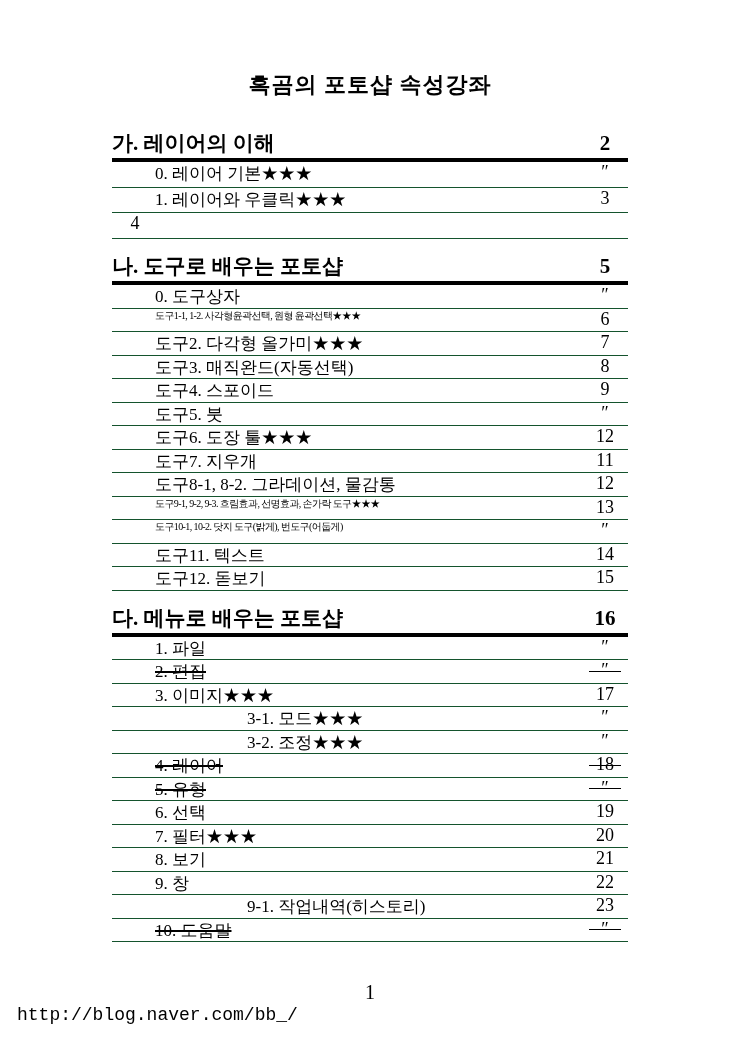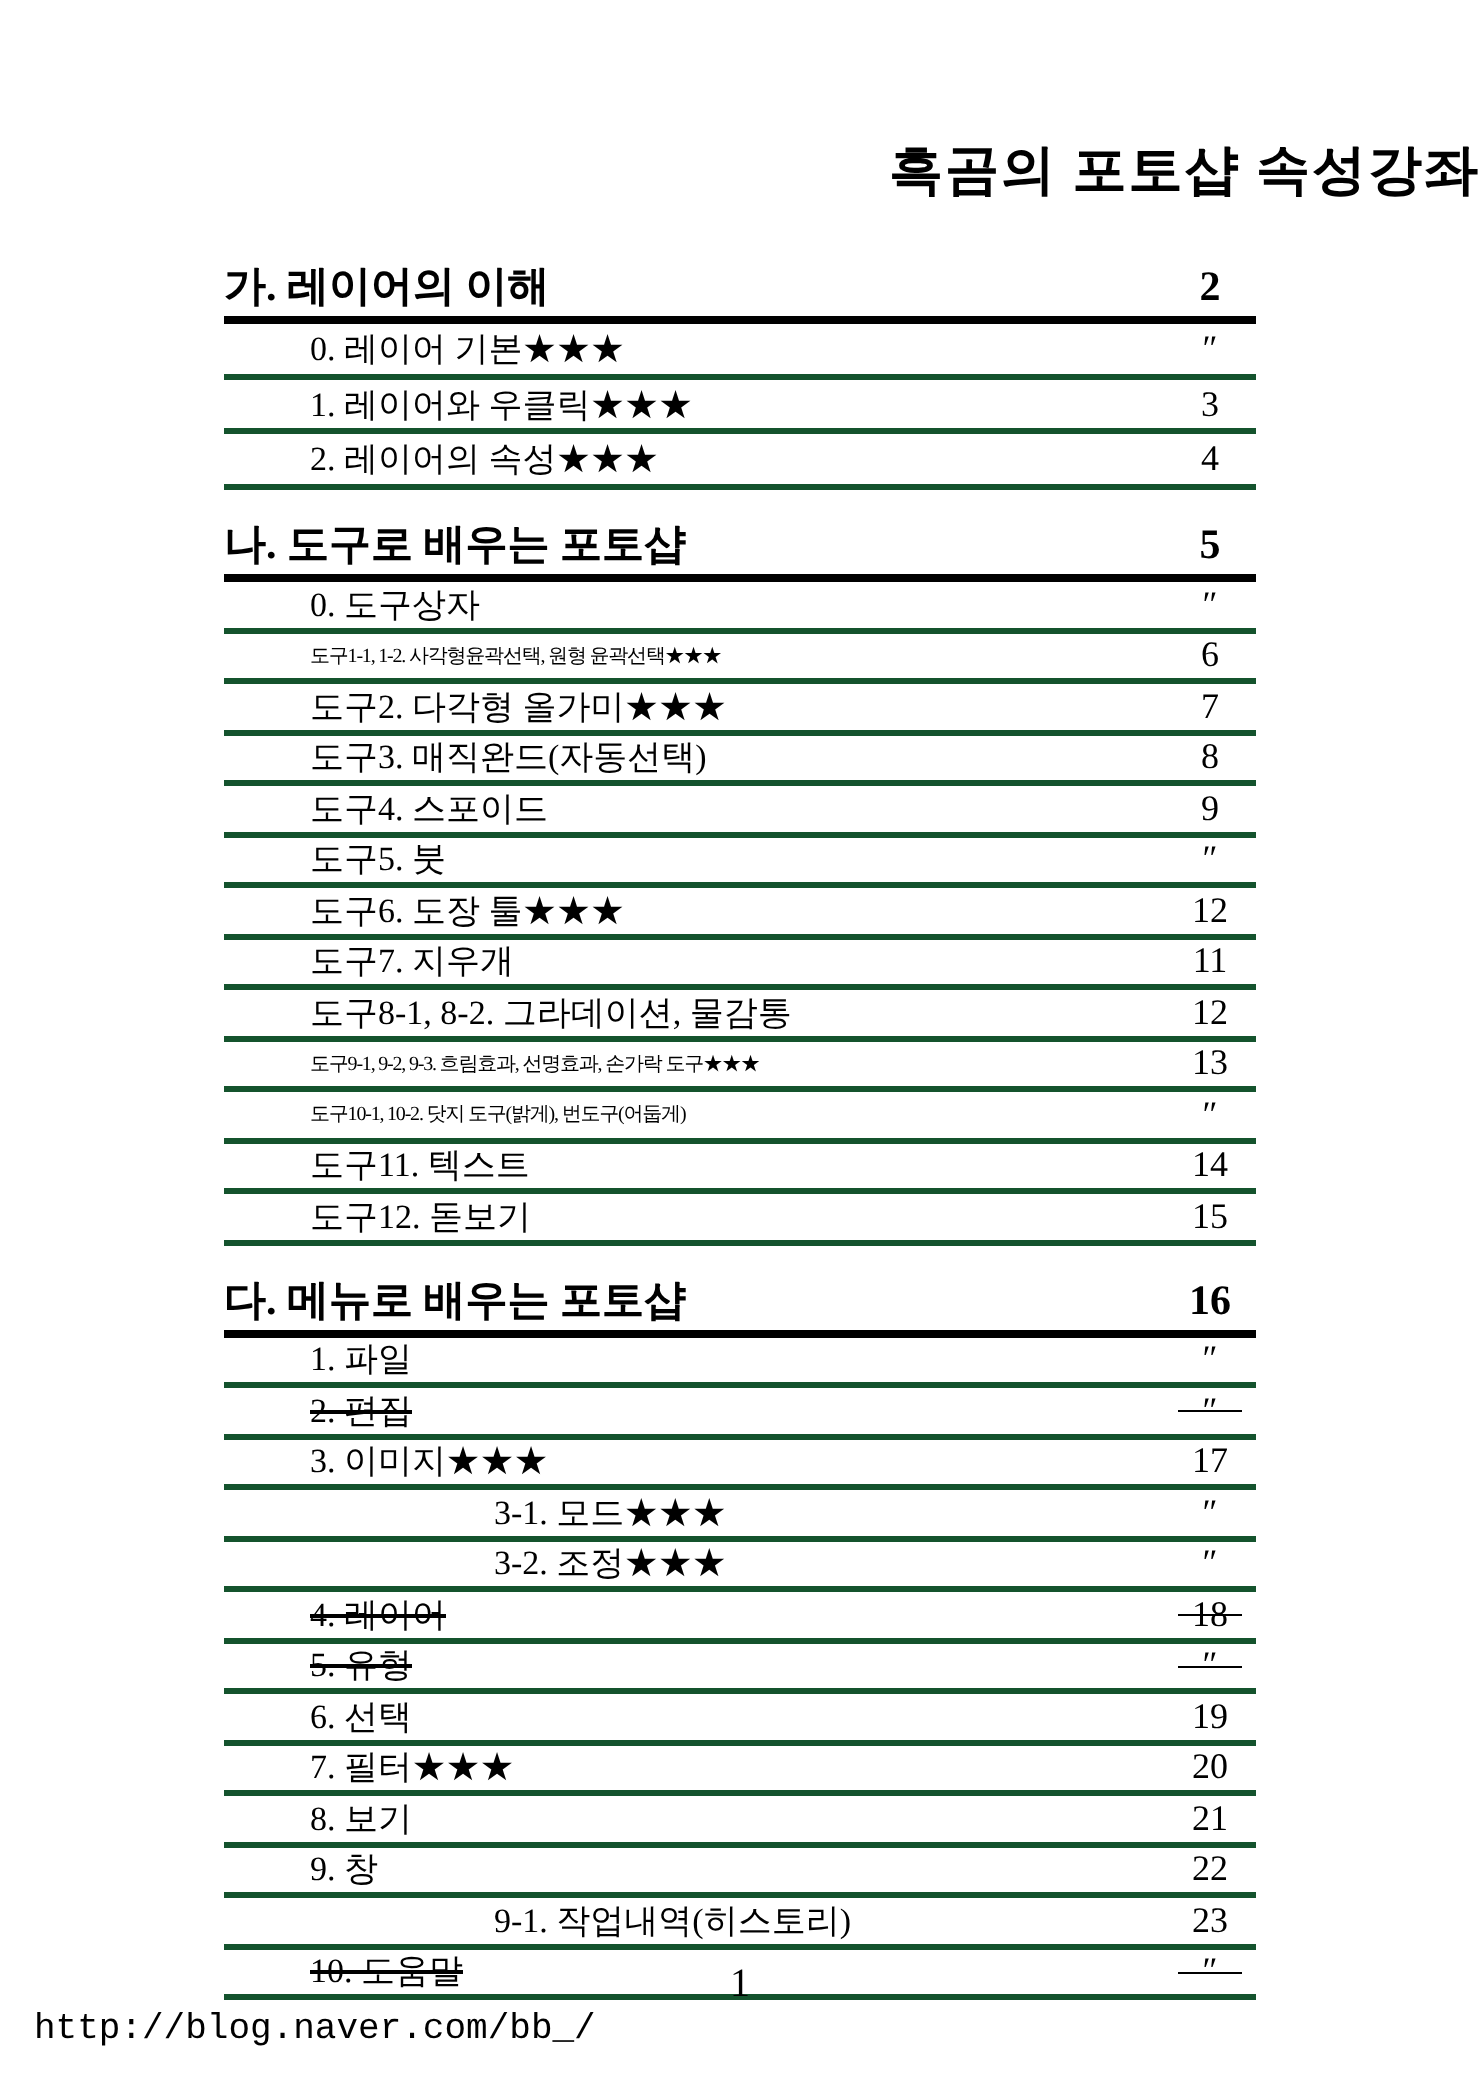--- a/index.html
+++ b/index.html
@@ -8,22 +8,22 @@
     width: 740px;
     height: 1046px;
     background: #ffffff;
     color: #000;
     font-family: "Liberation Serif", "DejaVu Serif", serif;
     overflow: hidden;
   }
   .doc-title {
     margin: 0;
     padding-top: 64px;
-    text-align: right;
-    font-size: 27px;
+    text-align: center;
+    font-size: 22px;
     line-height: 42px;
     font-weight: bold;
     letter-spacing: 1px;
   }
   .toc {
     position: absolute;
     left: 112px;
     top: 131px;
     width: 516px;
   }
@@ -41,23 +41,22 @@
   .sec-title { flex: 1; white-space: nowrap; }
   .page-col {
     flex: none;
     width: 46px;
     text-align: center;
     font-size: 18px;
   }
   .sec-header .page-col { font-size: 21px; font-weight: bold; }
   .toc-row {
     display: flex;
-    align-items: center;
     height: 22.5px;
-    border-bottom: 3px solid #14532d;
+    border-bottom: 1px solid #14532d;
     font-size: 17px;
   }
   .toc-section:first-child .toc-row { height: 24.7px; }
   .row-label { flex: 1; white-space: nowrap; overflow: hidden; }
   .indent-1 .row-label { padding-left: 43px; }
   .indent-2 .row-label { padding-left: 135px; }
   .tight .row-label { font-size: 10px; letter-spacing: -0.6px; }
   .struck .row-label {
     text-decoration: line-through;
     text-decoration-thickness: 1.5px;
@@ -101,21 +100,20 @@
         </div>
         <div class="toc-row indent-1">
           <span class="row-label">0. 레이어 기본★★★</span>
           <span class="page-col">″</span>
         </div>
         <div class="toc-row indent-1">
           <span class="row-label">1. 레이어와 우클릭★★★</span>
           <span class="page-col">3</span>
         </div>
         <div class="toc-row indent-1">
-          <span class="row-label">2. 레이어의 속성★★★</span>
           <span class="page-col">4</span>
         </div>
       </section>
       <section class="toc-section">
         <div class="sec-header">
           <span class="sec-title">나. 도구로 배우는 포토샵</span>
           <span class="page-col">5</span>
         </div>
         <div class="toc-row indent-1">
           <span class="row-label">0. 도구상자</span>

